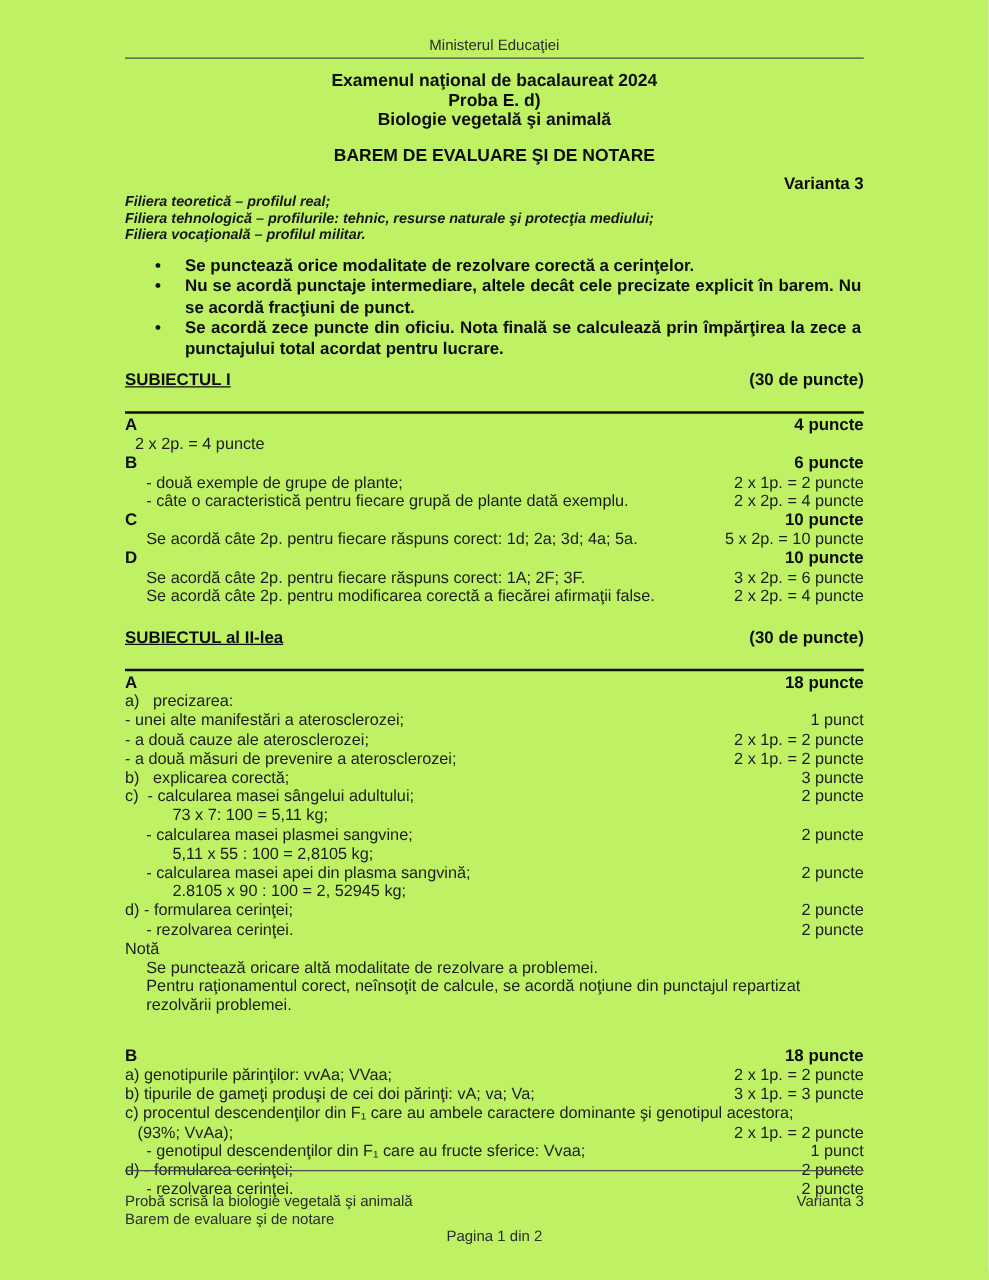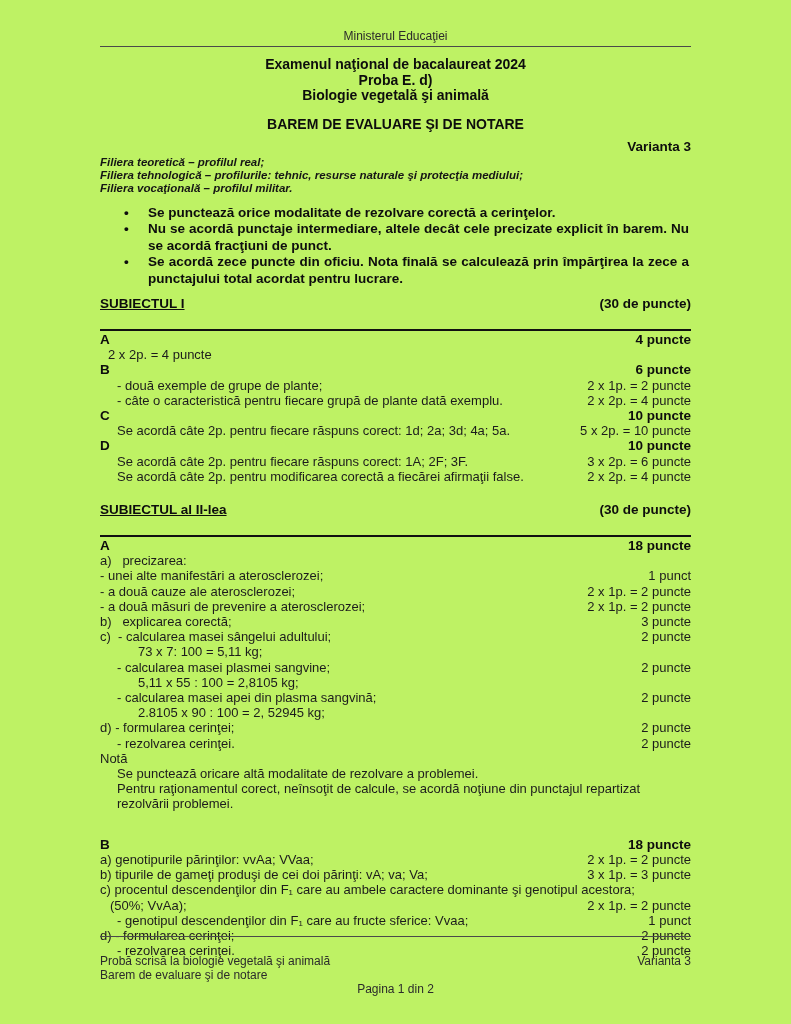--- a/index.html
+++ b/index.html
@@ -202,21 +202,21 @@
             <span class="pts">2 x 1p. = 2 puncte</span>
           </div>
           <div class="row">
             <span class="txt">b) tipurile de gameţi produşi de cei doi părinţi: vA; va; Va;</span>
             <span class="pts">3 x 1p. = 3 puncte</span>
           </div>
           <div class="row">
             <span class="txt">c) procentul descendenţilor din F₁ care au ambele caractere dominante şi genotipul acestora;</span>
           </div>
           <div class="row ind-1">
-            <span class="txt">(50%; VvAa);</span>
+            <span class="txt">(93%; VvAa);</span>
             <span class="pts">2 x 1p. = 2 puncte</span>
           </div>
           <div class="row ind-2">
             <span class="txt">- genotipul descendenţilor din F₁ care au fructe sferice: Vvaa;</span>
             <span class="pts">1 punct</span>
           </div>
           <div class="row">
             <span class="txt">d) - formularea cerinţei;</span>
             <span class="pts">2 puncte</span>
           </div>

